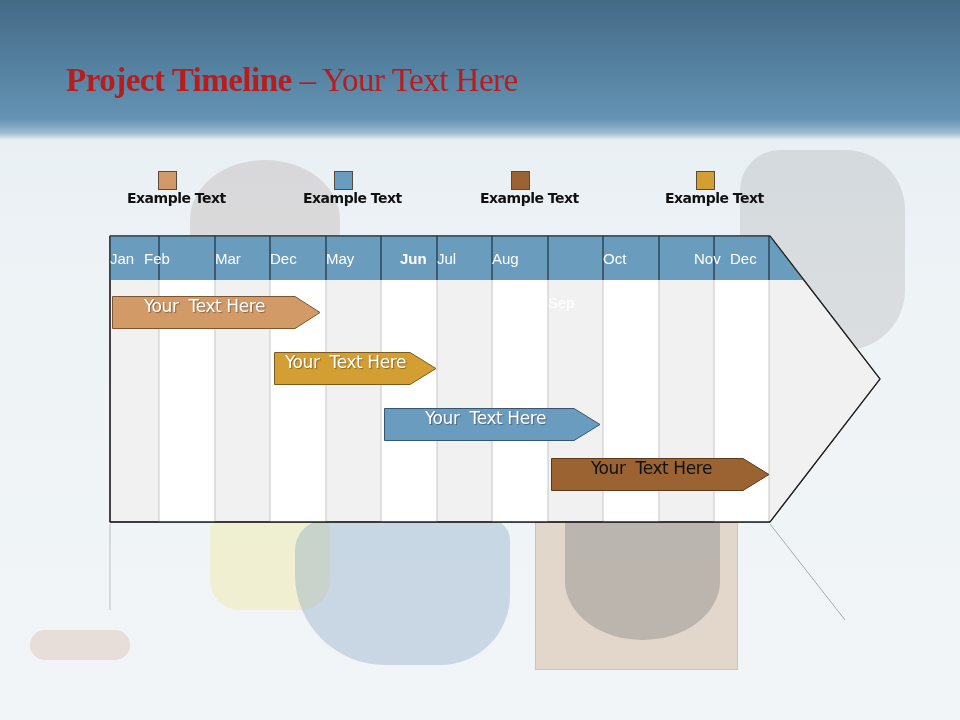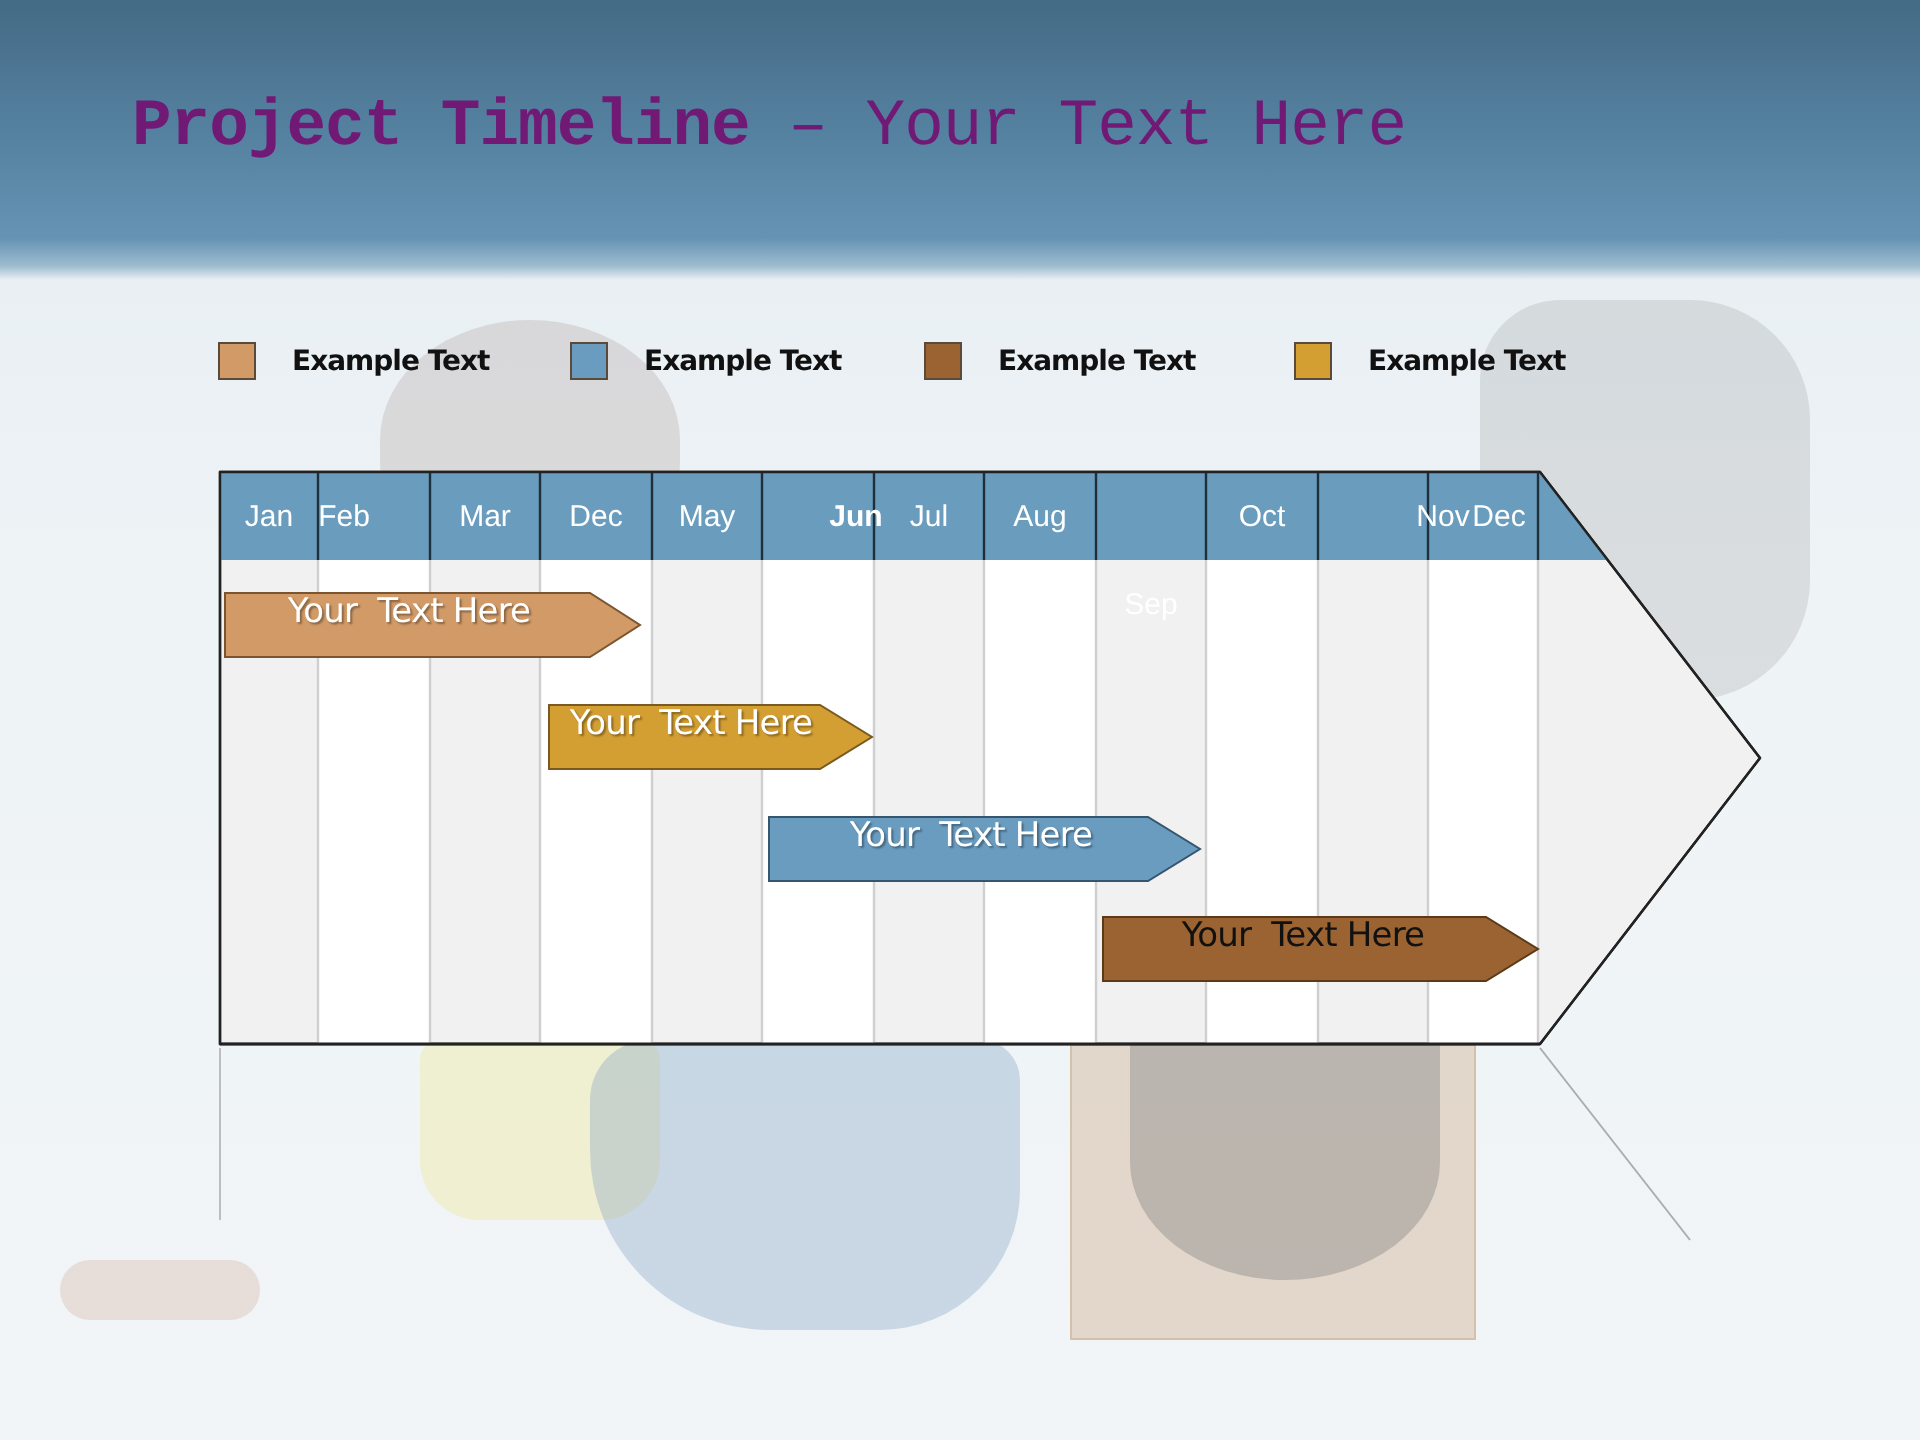--- a/index.html
+++ b/index.html
@@ -7,50 +7,50 @@
   body {
     position: relative;
     font-family: "Liberation Sans", sans-serif;
     background: linear-gradient(180deg, #e4ecf1 0%, #eef3f6 40%, #f1f5f7 100%);
   }
   .header-band {
     position: absolute; left: 0; top: 0; width: 960px; height: 140px;
     background: linear-gradient(180deg, #446a85 0%, #54809f 45%, #6593b3 85%, #9dbccf 95%, rgba(228,236,241,0) 100%);
   }
   .title {
-    position: absolute; left: 66px; top: 44px;
-    color: #701a75; font-size: 33px; line-height: 40px; white-space: nowrap;
-    font-family: Liberation Mono, monospace;
+    position: absolute; left: 66px; top: 60px;
+    color: #b91c1c; font-size: 33px; line-height: 40px; white-space: nowrap;
+    font-family: Liberation Serif, serif;
   }
   .title .bold { font-weight: bold; letter-spacing: -0.5px; }
   .title .light { font-weight: normal; letter-spacing: -0.5px; }
 
   
   .ghost { position: absolute; pointer-events: none; }
   .ghost-head { left: 190px; top: 160px; width: 150px; height: 120px; border-radius: 50% 50% 40% 40%; background: rgba(140,110,100,0.18); }
   .ghost-shirt { left: 210px; top: 520px; width: 120px; height: 90px; background: rgba(240,230,140,0.35); border-radius: 10px 10px 30px 30px; }
   .ghost-jeans { left: 295px; top: 520px; width: 215px; height: 145px; background: rgba(130,160,195,0.35); border-radius: 30px 20px 70px 90px; }
   .ghost-speaker { left: 535px; top: 522px; width: 203px; height: 148px; background: rgba(200,160,120,0.35); border: 1px solid rgba(180,140,100,0.3); }
   .ghost-cone { left: 565px; top: 522px; width: 155px; height: 118px; border-radius: 0 0 50% 50%; background: rgba(70,80,90,0.25); }
   .ghost-shoe { left: 740px; top: 150px; width: 165px; height: 200px; background: rgba(120,120,120,0.18); border-radius: 40px 60px 60px 40px; }
   .ghost-hand { left: 30px; top: 630px; width: 100px; height: 30px; background: rgba(210,170,150,0.3); border-radius: 15px; }
 
   
   .legend { position: absolute; top: 171px; left: 0; width: 960px; height: 22px; }
-  .legend-item { position: absolute; top: 0; display: flex; align-items: center; }
+  .legend-item { position: absolute; top: 0; display: flex; align-items: center; flex-direction: column; }
   .legend-swatch { width: 19px; height: 19px; border: 1px solid #5a4a3a; }
   .legend-label { margin-left: 18px; font-size: 14px; font-weight: bold; color: #111; font-family: "DejaVu Sans", sans-serif; letter-spacing: -0.5px; }
 
   
   .timeline { position: absolute; left: 0; top: 0; width: 960px; height: 720px; }
   .timeline svg { position: absolute; left: 0; top: 0; }
   .month-labels { position: absolute; top: 236px; height: 44px; left: 0; }
   .month-label {
     position: absolute; top: 0; height: 32px; line-height: 46px;
-    text-align: center; color: #ffffff; font-size: 15px;
+    color: #ffffff; font-size: 15px;
   }
   .task {
     position: absolute; height: 33px; display: flex; justify-content: center;
   }
   .task svg { position: absolute; left: 0; top: 0; }
   .task-label {
     position: relative; font-size: 17px; font-family: "DejaVu Sans", sans-serif;
     letter-spacing: -0.4px; white-space: pre; text-shadow: 1px 1px 1px rgba(0,0,0,0.35);
   }
 </style>

